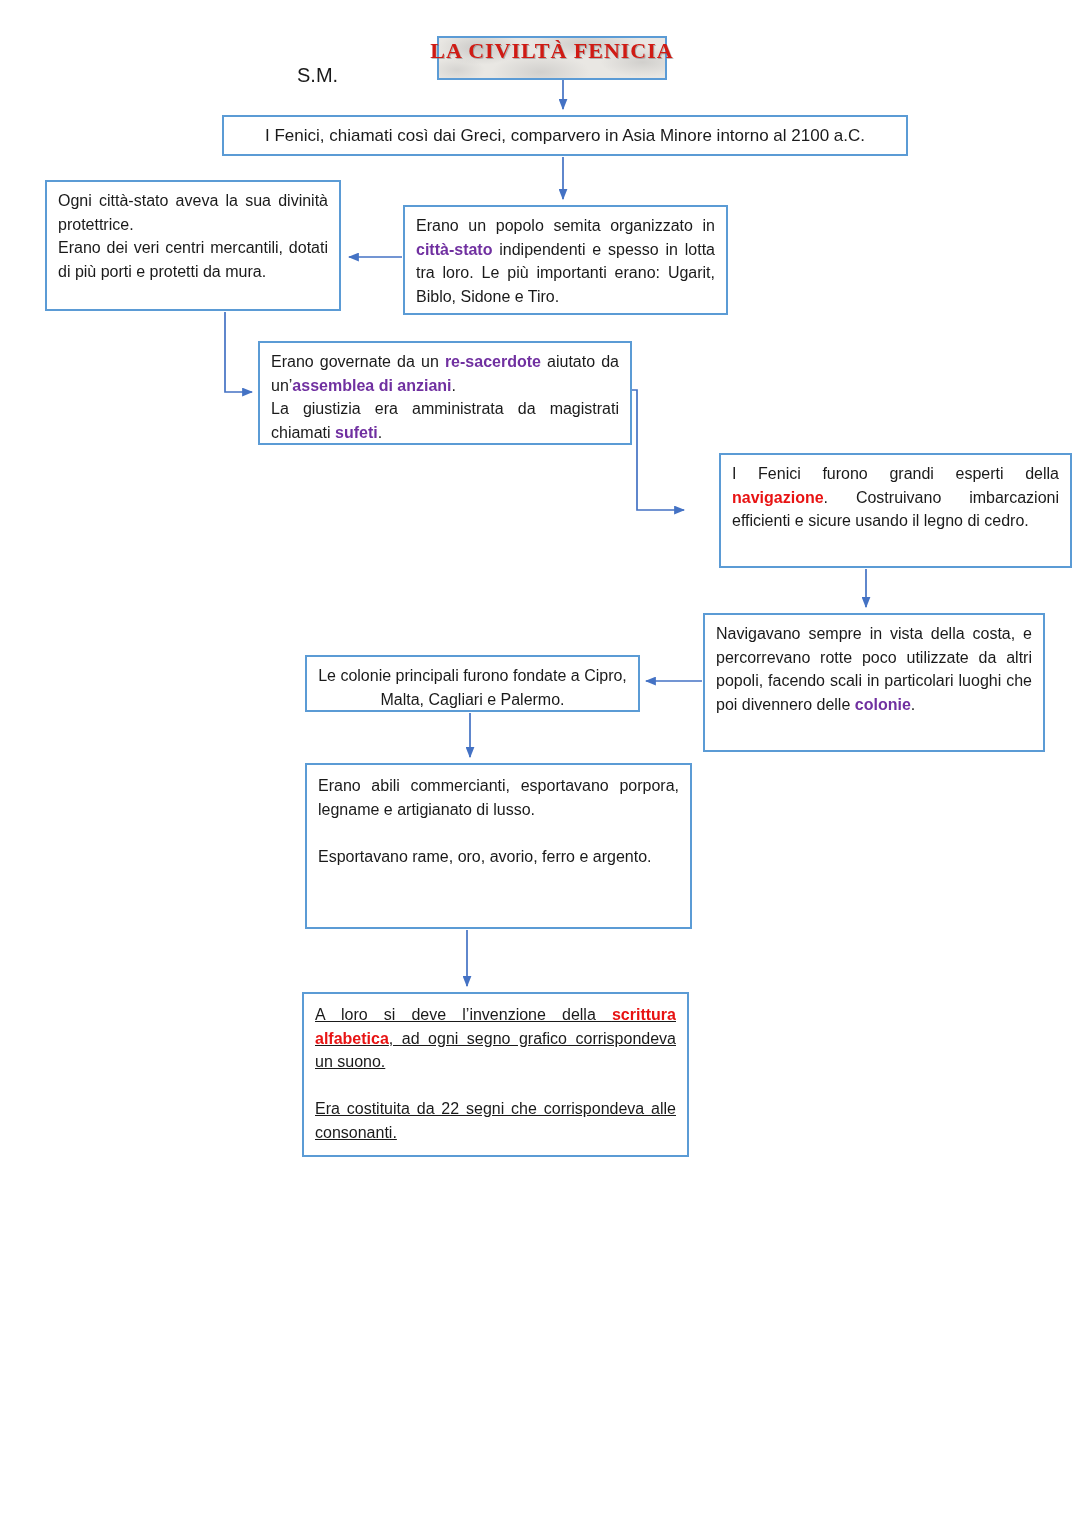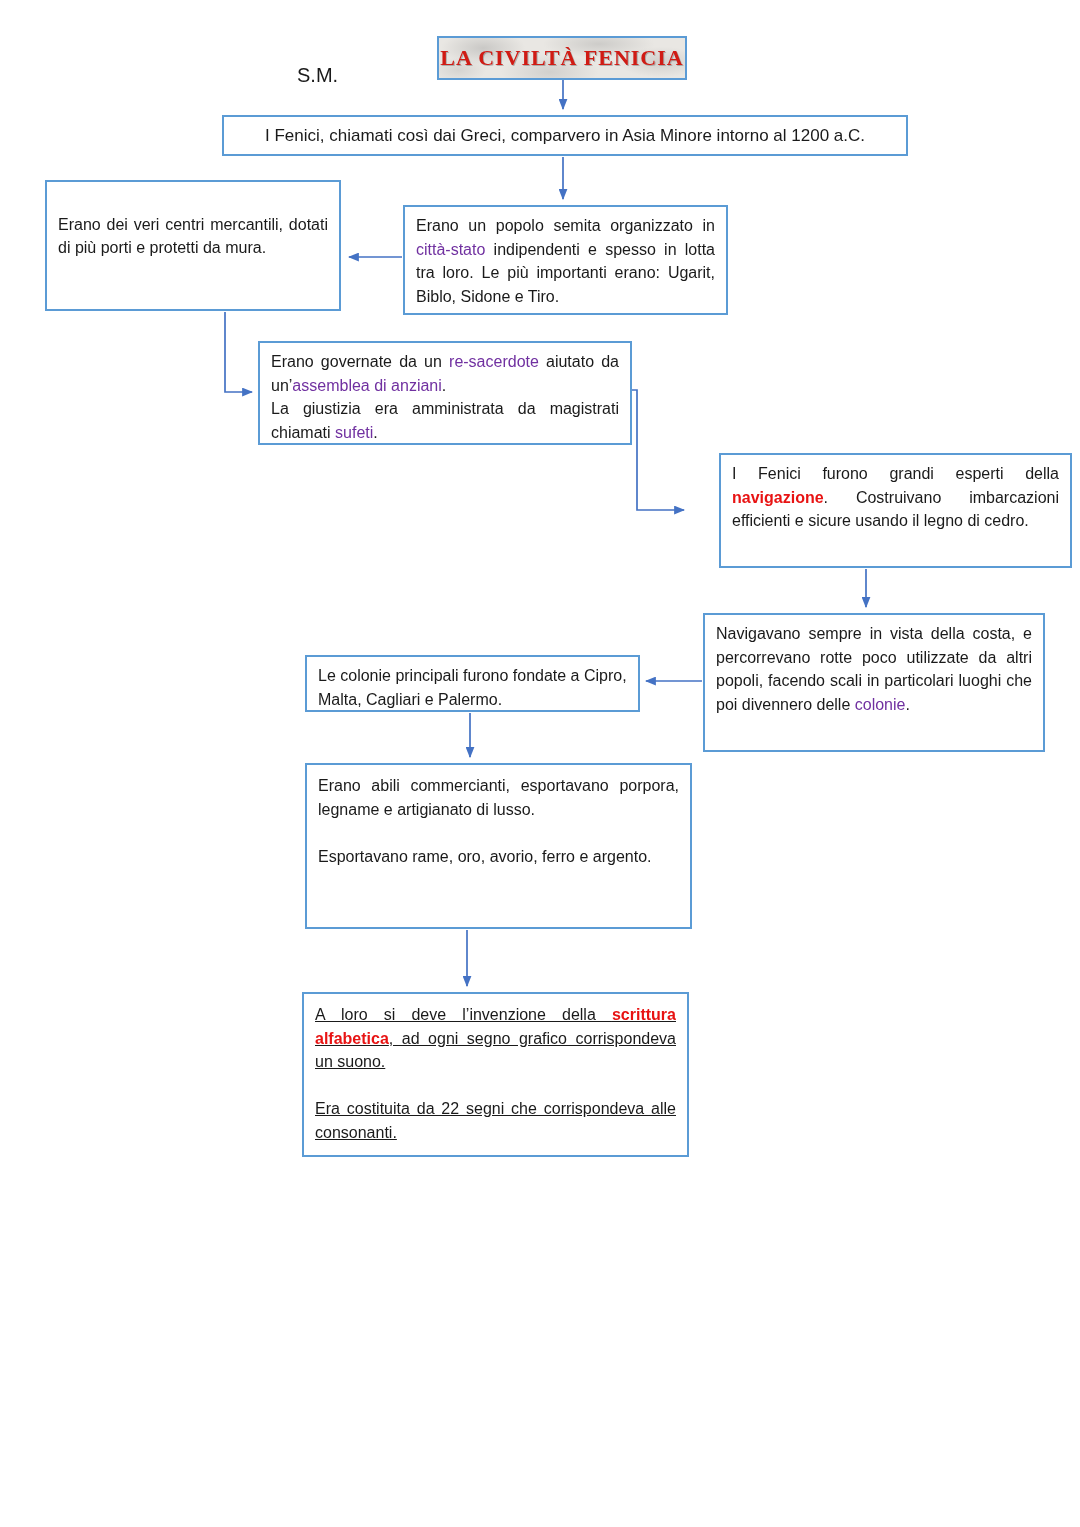--- a/index.html
+++ b/index.html
@@ -3,30 +3,30 @@
 <meta charset="utf-8">
 <style>
   html,body{margin:0;padding:0;background:#ffffff;}
   #page{
     position:relative;width:1080px;height:1527px;background:#ffffff;overflow:hidden;
     font-family:"Liberation Sans","DejaVu Sans",sans-serif;color:var(--text,#1a1a1a);padding-left:20px;
   }
   .box{
     position:absolute;box-sizing:border-box;background:#ffffff;
     border:2px solid var(--box-border,#5B9BD5);
-    font-size:16px;line-height:23.5px;padding:7px 11px;color:var(--text,#1a1a1a);
+    font-size:16px;line-height:23.5px;padding:7px 11px;color:var(--text,#1a1a1a);text-align:center;
   }
   .justify{text-align:justify;}
   .center-v{display:flex;align-items:center;}
-  .purple-bold{color:var(--purple,#7030A0);font-weight:normal;}
+  .purple-bold{color:var(--purple,#7030A0);font-weight:bold;}
   .red-bold{color:var(--red,#E81313);font-weight:bold;}
   #title-box{
-    position:absolute;left:437px;top:36px;width:250px;height:44px;box-sizing:border-box;
+    position:absolute;left:437px;top:36px;width:230px;height:44px;box-sizing:border-box;
     border:2px solid var(--box-border,#5B9BD5);
-    display:flex;align-items:center;justify-content:center;
+    display:flex;align-items:flex-start;justify-content:center;
     background:
       radial-gradient(ellipse 60px 24px at 18% 25%, rgba(150,150,150,.38), transparent 70%),
       radial-gradient(ellipse 80px 20px at 65% 15%, rgba(140,140,140,.30), transparent 70%),
       radial-gradient(ellipse 70px 26px at 45% 85%, rgba(160,160,160,.32), transparent 70%),
       radial-gradient(ellipse 60px 22px at 90% 60%, rgba(145,145,145,.28), transparent 70%),
       radial-gradient(ellipse 40px 18px at 8% 80%, rgba(155,155,155,.25), transparent 70%),
       #e9e7e3;
   }
   #title-text{
     font-family:"Liberation Serif","DejaVu Serif",serif;font-weight:bold;
@@ -90,25 +90,25 @@
     </g>
   </svg>
 
   <div id="author-label">S.M.</div>
 
   <div id="title-box">
     <span id="title-text">LA CIVILTÀ FENICIA</span>
   </div>
 
   <div class="box center-v" id="box-intro">
-    <span><span>I Fenici, chiamati così dai Greci, comparvero in Asia Minore intorno al 1200 a.C.</span></span>
+    <span><span>I Fenici, chiamati così dai Greci, comparvero in Asia Minore intorno al 2100 a.C.</span></span>
   </div>
 
   <div class="box justify" id="box-citta-stato">
-    <span><br><span>Erano dei veri centri mercantili, dotati di più porti e protetti da mura.</span></span>
+    <span><span>Ogni città-stato aveva la sua divinità protettrice.</span><br><span>Erano dei veri centri mercantili, dotati di più porti e protetti da mura.</span></span>
   </div>
 
   <div class="box justify" id="box-semita">
     <span><span>Erano un popolo semita organizzato in </span><span class="purple-bold">città-stato</span><span> indipendenti e spesso in lotta tra loro. Le più importanti erano: Ugarit, Biblo, Sidone e Tiro.</span></span>
   </div>
 
   <div class="box justify" id="box-governate">
     <span><span>Erano governate da un </span><span class="purple-bold">re-sacerdote</span><span> aiutato da un’</span><span class="purple-bold">assemblea di anziani</span><span>.</span><br><span>La giustizia era amministrata da magistrati chiamati </span><span class="purple-bold">sufeti</span><span>.</span></span>
   </div>
 

